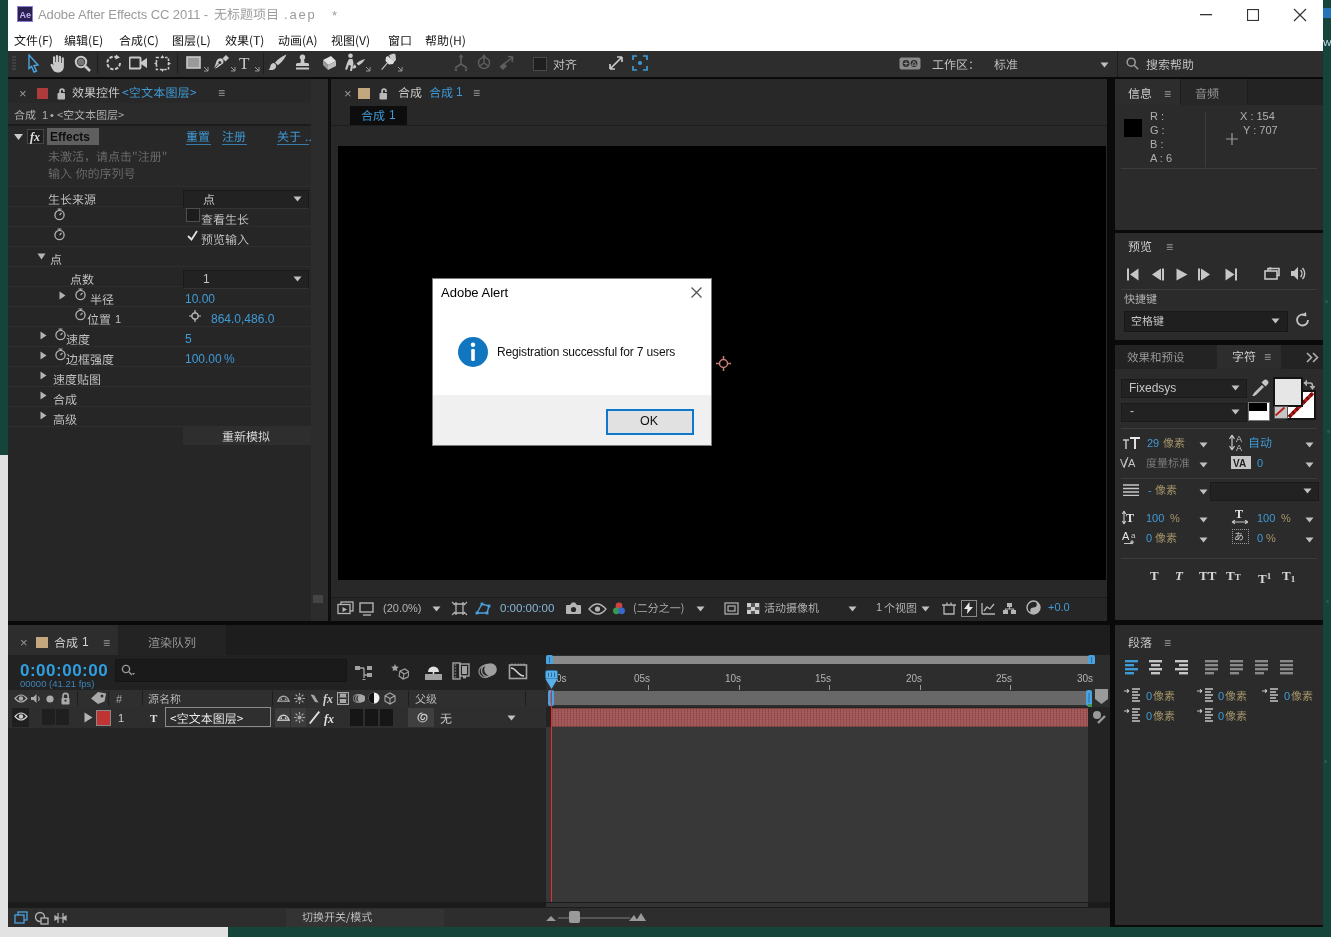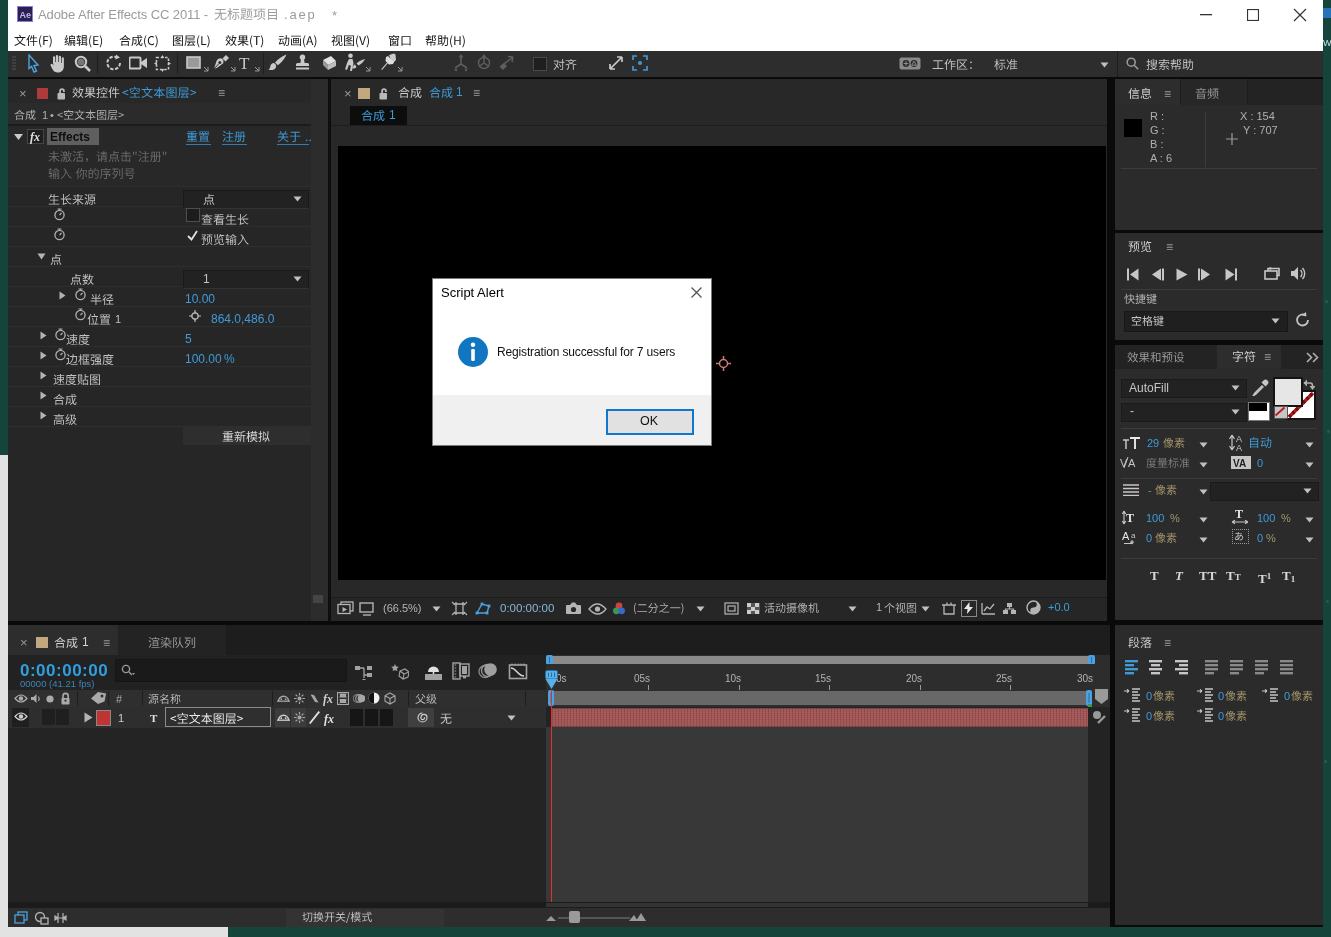--- a/index.html
+++ b/index.html
@@ -665,21 +665,21 @@
 <div class="a" style="left:331px;top:597px;width:776px;height:1px;background:#1c1c1c;"></div>
 <svg class="a" style="left:337px;top:601px" width="17" height="15" viewBox="0 0 17 15">
     <rect x="4" y="1" width="12" height="9" fill="none" stroke="#b4b4b4" stroke-width="1.3"></rect>
     <rect x="1" y="3.5" width="12" height="9" fill="#262626" stroke="#b4b4b4" stroke-width="1.3"></rect>
     <path d="M5.5 6 l4.5 2.5 -4.5 2.5z" fill="#b4b4b4"></path>
   </svg>
 <svg class="a" style="left:359px;top:602px" width="16" height="14" viewBox="0 0 16 14">
     <rect x="1" y="1" width="13" height="9" fill="none" stroke="#b4b4b4" stroke-width="1.4"></rect>
     <path d="M4 13 h8" stroke="#b4b4b4" stroke-width="1.4"></path>
   </svg>
-<span class="a" style="left:383px;top:602px;font:400 11px 'Liberation Sans',sans-serif;color:#b4b4b4;white-space:nowrap;line-height:13px">(66.5%)</span>
+<span class="a" style="left:383px;top:602px;font:400 11px 'Liberation Sans',sans-serif;color:#b4b4b4;white-space:nowrap;line-height:13px">(20.0%)</span>
 <svg class="a" style="left:432px;top:606px" width="9" height="6" viewBox="0 0 9 6">
     <path d="M0.5 0.5 h8 l-4 5z" fill="#c0c0c0"></path>
   </svg>
 <svg class="a" style="left:451px;top:601px" width="17" height="15" viewBox="0 0 17 15">
     <path d="M3 3 h11 M3 12 h11 M5 1 v13 M12 1 v13" stroke="#b4b4b4" stroke-width="1.3"></path>
     <path d="M1 1 l3 3 M16 1 l-3 3 M1 14 l3-3 M16 14 l-3-3" stroke="#b4b4b4" stroke-width="1.1"></path>
   </svg>
 <svg class="a" style="left:474px;top:602px" width="18" height="13" viewBox="0 0 18 13">
     <path d="M3 11 L8 2 L15 4 L13 11 Z" fill="none" stroke="#4aa3e0" stroke-width="1.4"></path>
     <rect x="1.6" y="9.6" width="2.8" height="2.8" fill="#4aa3e0"></rect>
@@ -758,21 +758,21 @@
     <path d="M7.5 5 v2 M3.5 8 V7 h8 v1" stroke="#b4b4b4" stroke-width="1.2" fill="none"></path>
   </svg>
 <svg class="a" style="left:1026px;top:600px" width="15" height="15" viewBox="0 0 15 15">
     <circle cx="7.5" cy="7.5" r="6.5" fill="none" stroke="#b4b4b4" stroke-width="1.4"></circle>
     <path d="M7.5 1 a6.5 6.5 0 010 13 a3.2 3.2 0 010-6.5 a3.2 3.2 0 000-6.5z" fill="#b4b4b4"></path>
   </svg>
 <span class="a" style="left:1048px;top:601px;font:400 11px 'Liberation Sans',sans-serif;color:#3f9bd8;white-space:nowrap;line-height:13px">+0.0</span>
 <div class="a" style="left:8px;top:621px;width:1102px;height:4px;background:#0a0a0a;"></div>
 <div class="a" style="left:1107px;top:79px;width:8px;height:848px;background:#0a0a0a;"></div>
 <div class="a" style="left:432px;top:278px;width:280px;height:168px;background:#fff;border:1px solid #7a7a7a;box-sizing:border-box"></div>
-<span class="a" style="left:441px;top:285px;font:400 13px 'Liberation Sans',sans-serif;color:#000;white-space:nowrap;line-height:16px">Script Alert</span>
+<span class="a" style="left:441px;top:285px;font:400 13px 'Liberation Sans',sans-serif;color:#000;white-space:nowrap;line-height:16px">Adobe Alert</span>
 <svg class="a" style="left:691px;top:287px" width="11" height="11" viewBox="0 0 11 11">
     <path d="M0.5 0.5 L10.5 10.5 M10.5 0.5 L0.5 10.5" stroke="#555" stroke-width="1.3"></path>
   </svg>
 <div class="a" style="left:433px;top:395px;width:278px;height:50px;background:#f0f0f0"></div>
 <svg class="a" style="left:458px;top:337px" width="30" height="30" viewBox="0 0 30 30">
     <circle cx="15" cy="15" r="15" fill="#1176c0"></circle>
     <rect x="13.2" y="12" width="3.6" height="12" rx="1.2" fill="#fff"></rect>
     <circle cx="15" cy="7.8" r="2.2" fill="#fff"></circle>
   </svg>
 <span class="a" style="left:497px;top:345px;font:400 12px 'Liberation Sans',sans-serif;color:#111;letter-spacing:-0.15px;white-space:nowrap;line-height:14px">Registration successful for 7 users</span>
@@ -872,21 +872,21 @@
   </svg>
 <svg class="t" style="left:1232px;top:349px;color:#d5d5d5" width="25" height="15" viewBox="0 -12 25 15">
     <use href="#c7f"></use>
     <use href="#c80" x="12"></use>
   </svg>
 <span class="a" style="left:1264px;top:350px;font:400 12px 'Liberation Sans',sans-serif;color:#9a9a9a;white-space:nowrap;line-height:14px">≡</span>
 <svg class="a" style="left:1306px;top:352px" width="14" height="11" viewBox="0 0 14 11">
     <path d="M1 1 l4.5 4.5 L1 10 M7 1 l4.5 4.5 L7 10" stroke="#b0b0b0" stroke-width="1.6" fill="none"></path>
   </svg>
 <div class="a" style="left:1121px;top:379px;width:124px;height:17px;background:#222;border:1px solid #1a1a1a"></div>
-<span class="a" style="left:1129px;top:381px;font:400 12px 'Liberation Sans',sans-serif;color:#c6c6c6;white-space:nowrap;line-height:14px">AutoFill</span>
+<span class="a" style="left:1129px;top:381px;font:400 12px 'Liberation Sans',sans-serif;color:#c6c6c6;white-space:nowrap;line-height:14px">Fixedsys</span>
 <svg class="a" style="left:1231px;top:385px" width="9" height="6" viewBox="0 0 9 6">
     <path d="M0.5 0.5 h8 l-4 5z" fill="#c0c0c0"></path>
   </svg>
 <div class="a" style="left:1121px;top:403px;width:124px;height:17px;background:#222;border:1px solid #1a1a1a"></div>
 <span class="a" style="left:1130px;top:404px;font:400 12px 'Liberation Sans',sans-serif;color:#c6c6c6;white-space:nowrap;line-height:14px">-</span>
 <svg class="a" style="left:1231px;top:409px" width="9" height="6" viewBox="0 0 9 6">
     <path d="M0.5 0.5 h8 l-4 5z" fill="#c0c0c0"></path>
   </svg>
 <svg class="a" style="left:1252px;top:379px" width="17" height="17" viewBox="0 0 17 17">
     <path d="M10 7 L3 14 l-2 3 3-2 7-7z" fill="none" stroke="#c6c6c6" stroke-width="1.4"></path>

